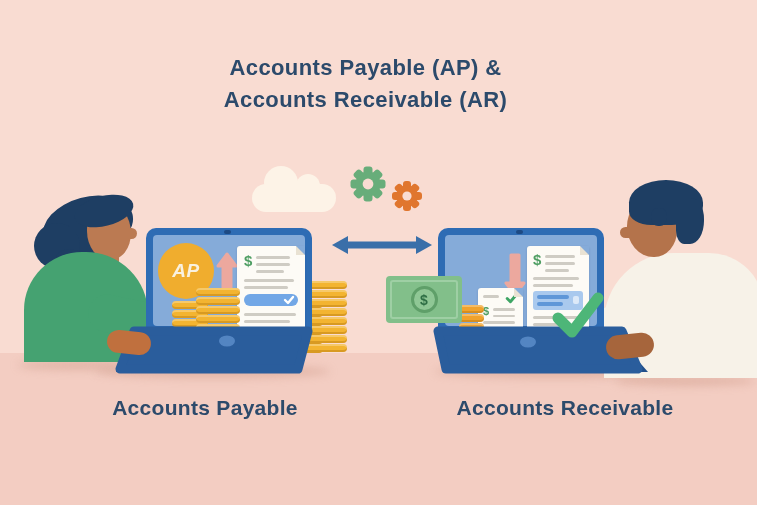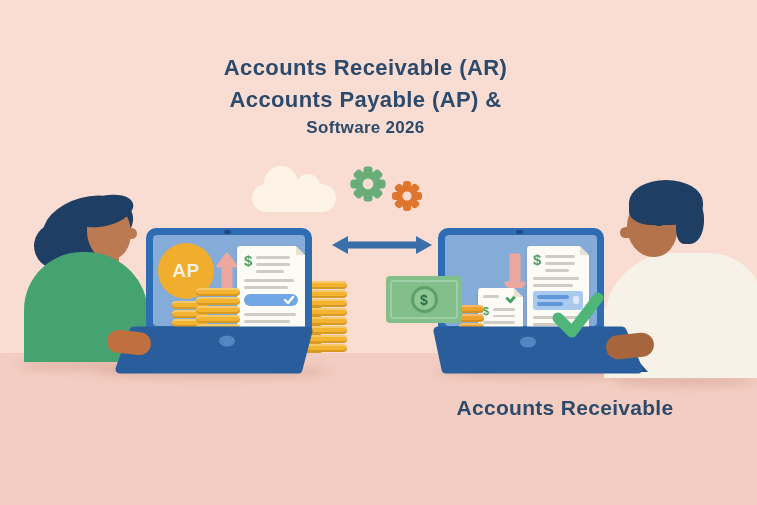--- a/index.html
+++ b/index.html
@@ -49,21 +49,21 @@
   .m-hand{left:606px;top:334px;width:48px;height:24px;border-radius:12px;background:#a6653c;transform:rotate(-6deg);z-index:5;}
 
   
   .screen{position:absolute;top:228px;width:166px;height:104px;background:#2e6cb4;border-radius:10px 10px 4px 4px;z-index:3;}
   .screen-left{left:146px;}
   .screen-right{left:438px;}
   .screen-inner{position:absolute;left:7px;top:7px;width:152px;height:91px;background:#85abd9;border-radius:4px;overflow:visible;}
   .camera-dot{position:absolute;top:2px;left:78px;width:7px;height:4px;border-radius:2px;background:#1d4a84;}
   .badge{position:absolute;width:56px;height:56px;border-radius:50%;background:#f0ad2e;color:#f9f1df;
     font-size:19px;font-weight:bold;display:flex;align-items:center;justify-content:center;letter-spacing:.5px;}
-  .badge-ap{left:5px;top:8px;}
+  .badge-ap{left:5px;top:8px;font-style:italic;}
   .badge-ar{left:2px;top:9px;}
   .pink-arrow{position:absolute;}
   .pink-arrow-up{left:62px;top:16px;}
   .pink-arrow-down{left:58px;top:17px;}
 
   .doc{position:absolute;background:#fdfbf6;border-radius:3px;box-shadow:0 1px 2px rgba(40,70,110,.25);padding:8px 7px;}
   .doc::before{content:'';position:absolute;top:0;right:0;border-style:solid;border-width:0 9px 9px 0;border-color:#85abd9 #85abd9 #e9e2d3 transparent;}
   .doc-left{left:84px;top:11px;width:68px;height:97px;}
   .doc-right-big{left:82px;top:11px;width:62px;height:86px;padding:7px 6px;}
   .doc-right-small{left:33px;top:53px;width:45px;height:44px;padding:5px;}
@@ -105,23 +105,22 @@
 
 <div class="canvas">
 
   <div class="desk"></div>
   <div class="shadow" style="left:95px;top:365px;width:235px;height:13px;"></div>
   <div class="shadow" style="left:435px;top:365px;width:240px;height:13px;"></div>
   <div class="shadow" style="left:18px;top:360px;width:120px;height:10px;"></div>
   <div class="shadow" style="left:615px;top:376px;width:140px;height:10px;"></div>
 
   <div class="title-block">
+    <div class="title-line">Accounts Payable (AP) &amp;</div>
     <div class="title-line">Accounts Receivable (AR)</div>
-    <div class="title-line">Accounts Payable (AP) &amp;</div>
-    <div class="subtitle">Software 2026</div>
   </div>
 
   <div class="cloud">
     <div class="cbase"></div>
     <div class="puff1"></div>
     <div class="puff2"></div>
   </div>
   <svg class="gear" style="left:341px;top:157px;" width="54" height="54" viewBox="0 0 54 54">
     <g fill="#68ad7a" transform="translate(27,27)">
       <rect x="-4.5" y="-17.5" width="9" height="35" rx="3"></rect>
@@ -297,15 +296,16 @@
     <ellipse cx="100" cy="16" rx="8" ry="5.5" fill="#5b8cc9" opacity="0.85"></ellipse>
   </svg>
 
   <svg class="big-check" width="56" height="48" viewBox="0 0 56 48">
     <path d="M8 27 L22 41 L48 7" stroke="#4db678" stroke-width="11" fill="none" stroke-linecap="round" stroke-linejoin="round"></path>
   </svg>
 
   <div class="person-part w-hand"></div>
   <div class="person-part m-hand"></div>
 
+  <div class="bottom-label label-left">Accounts Payable</div>
   <div class="bottom-label label-right">Accounts Receivable</div>
 
 </div>
 
 </body></html>

